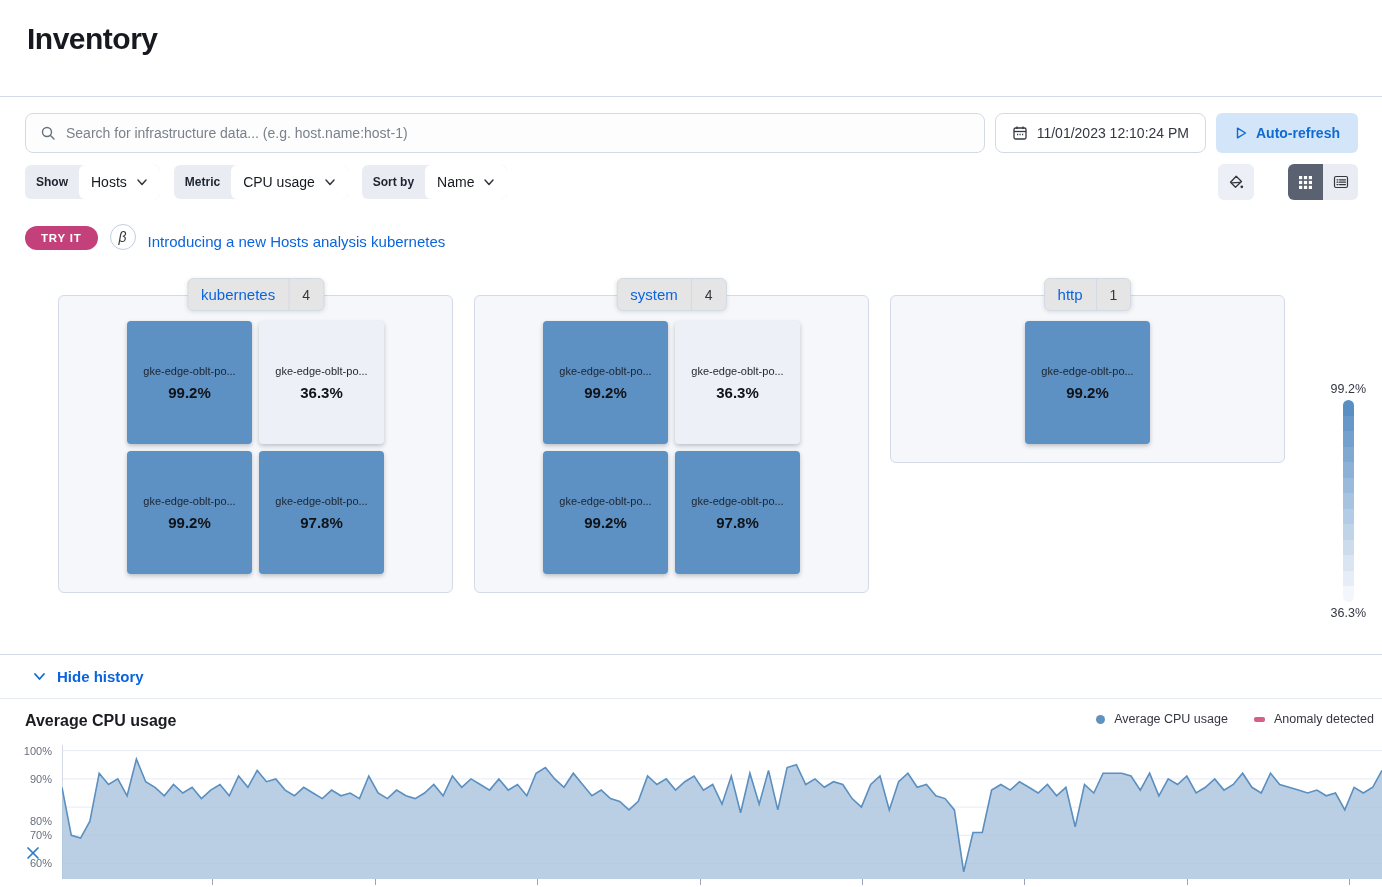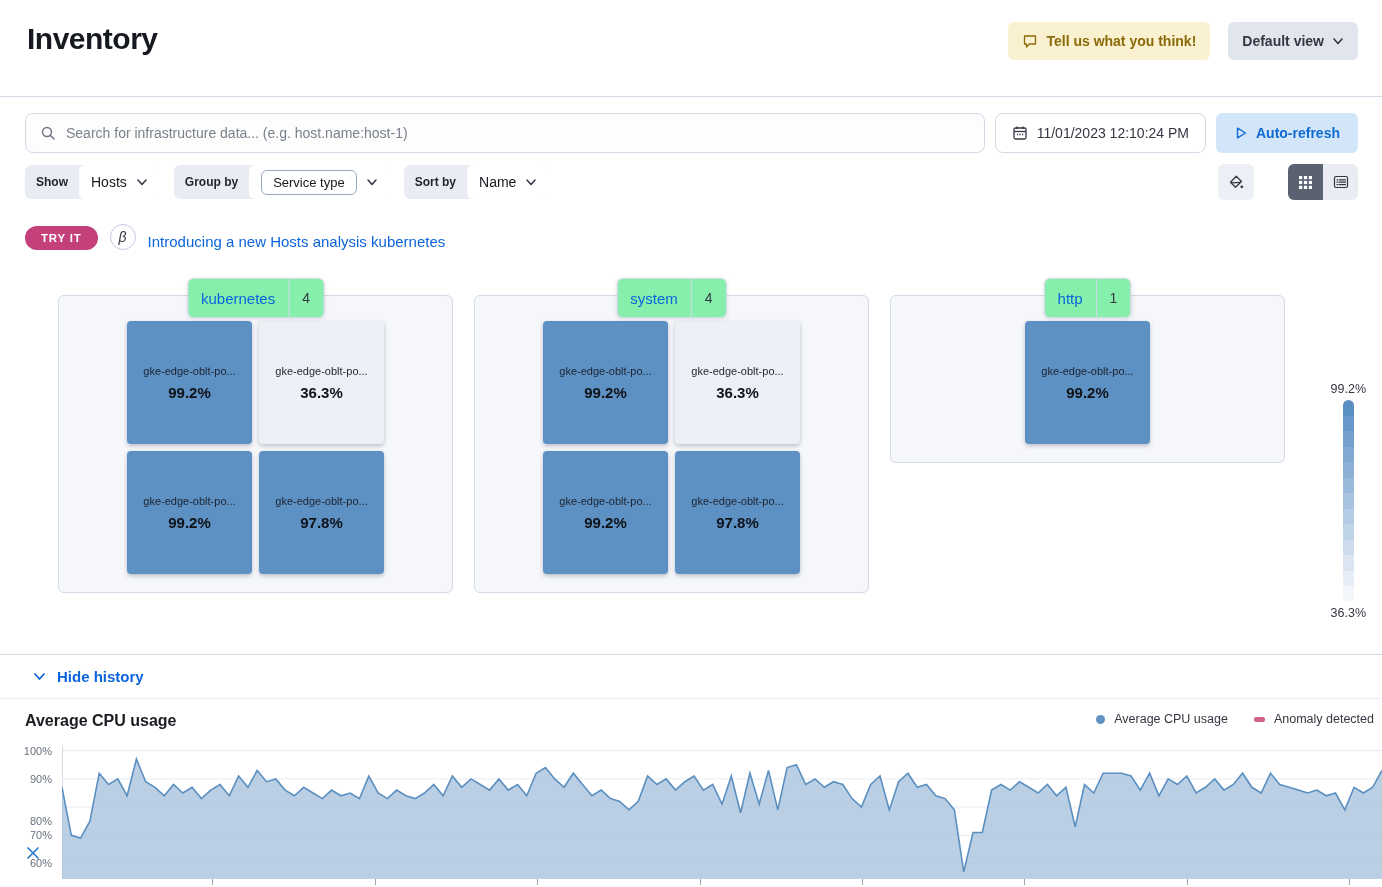--- a/index.html
+++ b/index.html
@@ -58,21 +58,21 @@
     display:flex; align-items:center; justify-content:center; font-size:14px;
     color:#343741; font-style:italic; }
   .beta-link { color:#0b64dd; font-size:15px; font-weight:500; text-decoration:none;
     cursor:pointer; }
 
   
   .groups-section { position:relative; margin-top:28px; height:336px; }
   .groups-row { display:flex; gap:21px; margin-left:58px; align-items:flex-start; }
   .group-wrap { position:relative; padding-top:17px; width:395px; }
   .group-header { position:absolute; top:0; left:50%; transform:translateX(-50%);
-    display:flex; align-items:center; height:40px; background:#86efac;
+    display:flex; align-items:center; height:33px; background:#e5e5e5;
     border:1px solid #d3dae6; border-radius:6px; box-shadow:0 1px 4px rgba(30,40,60,.12);
     z-index:2; white-space:nowrap; }
   .group-name { padding:0 13px; font-size:15px; font-weight:500; color:#0b64dd; cursor:pointer; }
   .group-header-sep { width:1px; align-self:stretch; background:#d3dae6; }
   .group-count { padding:0 13px; font-size:14px; color:#343741; }
   .group-panel { background:#f5f7fa; border:1px solid #d3dae6; border-radius:6px;
     display:flex; justify-content:center; padding:25px 0 18px 0; }
   .tile-grid { display:grid; gap:7px; }
   .tile { width:125px; height:123px; border-radius:4px; display:flex; flex-direction:column;
     align-items:center; justify-content:center; gap:7px; cursor:pointer;
@@ -104,38 +104,20 @@
   .y-label { position:absolute; width:52px; text-align:right; font-size:11px; color:#69707d; }
   .x-tick { position:absolute; top:134px; width:1px; height:6px; background:#9aa4b2; }
   .chart-close { position:absolute; left:25px; top:100px; width:16px; height:16px;
     cursor:pointer; }
 </style>
 </head>
 <body>
 
 <div class="page-header">
   <h1 class="page-title">Inventory</h1>
-  <div class="header-actions">
-    <button class="btn btn-feedback">
-      <span style="display:flex">
-        <svg width="16" height="16" viewBox="0 0 16 16" fill="none" stroke="#8a6a0b" stroke-width="1.3" stroke-linejoin="round">
-          <path d="M2.5 3h11v8h-6l-3 3v-3h-2z"></path>
-        </svg>
-      </span>
-      <span>Tell us what you think!</span>
-    </button>
-    <button class="btn btn-view">
-      <span>Default view</span>
-      <span style="display:flex">
-        <svg width="12" height="12" viewBox="0 0 12 12" fill="none" stroke="#343741" stroke-width="1.6" stroke-linecap="round" stroke-linejoin="round">
-          <polyline points="2,4 6,8.5 10,4"></polyline>
-        </svg>
-      </span>
-    </button>
-  </div>
 </div>
 
 <div class="toolbar">
   <div class="search-box">
     <span style="display:flex">
       <svg width="16" height="16" viewBox="0 0 16 16" fill="none" stroke="#69707d" stroke-width="1.4" stroke-linecap="round">
         <circle cx="7" cy="7" r="4.5"></circle>
           <line x1="10.5" y1="10.5" x2="14" y2="14"></line>
       </svg>
     </span>
@@ -172,23 +154,23 @@
       <span class="filter-value">
         <span>Hosts</span>
         <span style="display: flex;">
           <svg width="12" height="12" viewBox="0 0 12 12" fill="none" stroke="#343741" stroke-width="1.5" stroke-linecap="round" stroke-linejoin="round">
             <polyline points="2,4 6,8.5 10,4"></polyline>
           </svg>
         </span>
       </span>
     </div>
     <div class="filter-group">
-      <span class="filter-label">Group by</span>
+      <span class="filter-label">Metric</span>
       <span class="filter-value">
-        <span class="boxed">Service type</span>
+        <span>CPU usage</span>
         <span style="display: flex;">
           <svg width="12" height="12" viewBox="0 0 12 12" fill="none" stroke="#343741" stroke-width="1.5" stroke-linecap="round" stroke-linejoin="round">
             <polyline points="2,4 6,8.5 10,4"></polyline>
           </svg>
         </span>
       </span>
     </div>
     <div class="filter-group">
       <span class="filter-label">Sort by</span>
       <span class="filter-value">

